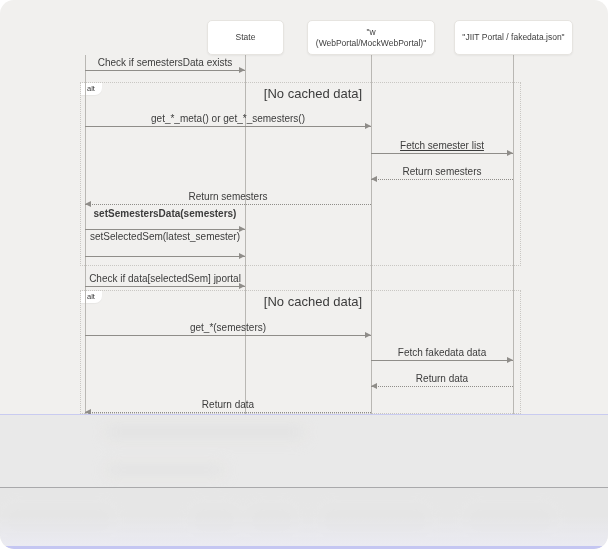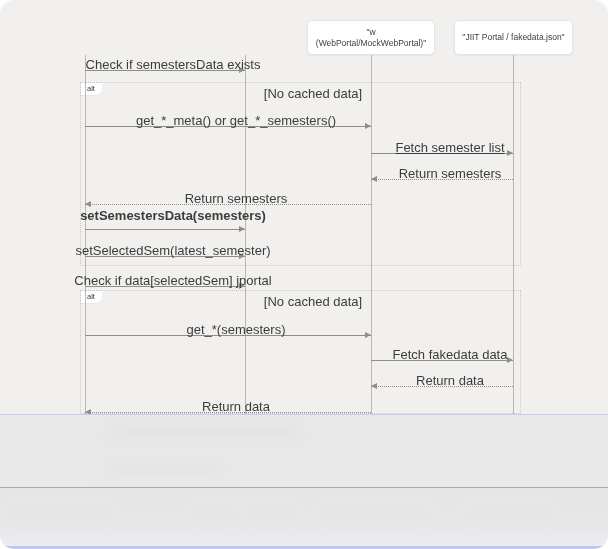--- a/index.html
+++ b/index.html
@@ -95,25 +95,24 @@
     width: 0; height: 0;
     border-top: 3.5px solid transparent;
     border-bottom: 3.5px solid transparent;
   }
   .msg-head.right { border-left: 6px solid #8f8d89; }
   .msg-head.left  { border-right: 6px solid #8f8d89; }
 
   .msg-label {
     position: absolute;
     color: #3c3c3c;
-    font-size: 13px;
+    font-size: 10px;
     white-space: nowrap;
     transform: translateX(-50%);
     line-height: 1;
-    margin-left: 8px;
   }
 
   
   #bottom-overlay {
     position: absolute;
     left: -10px;
     bottom: 0;
     width: 628px;
     height: 131px;
     background: rgba(232,232,232,0.93);
@@ -172,20 +171,21 @@
       <div class="altbox" style="left: 80px; top: 82px; width: 441px; height: 184px;"></div>
       <div class="altlabel" style="left: 81px; top: 83px;">alt</div>
       <div class="altcond" style="left: 313px; top: 86px;">[No cached data]</div>
       <div class="altbox" style="left: 80px; top: 290px; width: 441px; height: 124px;"></div>
       <div class="altlabel" style="left: 81px; top: 291px;">alt</div>
       <div class="altcond" style="left: 313px; top: 294px;">[No cached data]</div>
       <div class="lifeline" style="left: 85px; top: 55px; height: 363px;"></div>
       <div class="lifeline" style="left: 245px; top: 55px; height: 363px;"></div>
       <div class="lifeline" style="left: 371px; top: 55px; height: 363px;"></div>
       <div class="lifeline" style="left: 513px; top: 55px; height: 363px;"></div>
+      <div class="participant-box" style="left: 207px; top: 20px; width: 77px; height: 35px;">State</div>
       <div class="participant-box" style="left: 307px; top: 20px; width: 128px; height: 35px;">"w (WebPortal/MockWebPortal)"</div>
       <div class="participant-box" style="left: 454px; top: 20px; width: 119px; height: 35px;">"JIIT Portal / fakedata.json"</div>
       <div class="msg-line" style="left: 85px; top: 70px; width: 160px;"></div>
       <div class="msg-head right" style="top: 67px; left: 239px;"></div>
       <div class="msg-label" style="left: 165px; top: 58px;">Check if semestersData exists</div>
       <div class="msg-line" style="left: 85px; top: 126px; width: 286px;"></div>
       <div class="msg-head right" style="top: 123px; left: 365px;"></div>
       <div class="msg-label" style="left: 228px; top: 114px;">get_*_meta() or get_*_semesters()</div>
       <div class="msg-line" style="left: 371px; top: 153px; width: 142px;"></div>
       <div class="msg-head right" style="top: 150px; left: 507px;"></div>
@@ -194,21 +194,21 @@
       <div class="msg-head left" style="top: 176px; left: 371px;"></div>
       <div class="msg-label" style="left: 442px; top: 167px;">Return semesters</div>
       <div class="msg-line dotted" style="left: 85px; top: 204px; width: 286px;"></div>
       <div class="msg-head left" style="top: 201px; left: 85px;"></div>
       <div class="msg-label" style="left: 228px; top: 192px;">Return semesters</div>
       <div class="msg-line" style="left: 85px; top: 229px; width: 160px;"></div>
       <div class="msg-head right" style="top: 226px; left: 239px;"></div>
       <div class="msg-label" style="left: 165px; top: 209px; font-weight: bold;">setSemestersData(semesters)</div>
       <div class="msg-line" style="left: 85px; top: 256px; width: 160px;"></div>
       <div class="msg-head right" style="top: 253px; left: 239px;"></div>
-      <div class="msg-label" style="left: 165px; top: 244px;">setSelectedSem(latest_semester)</div>
+      <div class="msg-label" style="left: 165px; top: 232px;">setSelectedSem(latest_semester)</div>
       <div class="msg-line" style="left: 85px; top: 286px; width: 160px;"></div>
       <div class="msg-head right" style="top: 283px; left: 239px;"></div>
       <div class="msg-label" style="left: 165px; top: 274px;">Check if data[selectedSem] jportal</div>
       <div class="msg-line" style="left: 85px; top: 335px; width: 286px;"></div>
       <div class="msg-head right" style="top: 332px; left: 365px;"></div>
       <div class="msg-label" style="left: 228px; top: 323px;">get_*(semesters)</div>
       <div class="msg-line" style="left: 371px; top: 360px; width: 142px;"></div>
       <div class="msg-head right" style="top: 357px; left: 507px;"></div>
       <div class="msg-label" style="left: 442px; top: 348px;">Fetch fakedata data</div>
       <div class="msg-line dotted" style="left: 371px; top: 386px; width: 142px;"></div>

